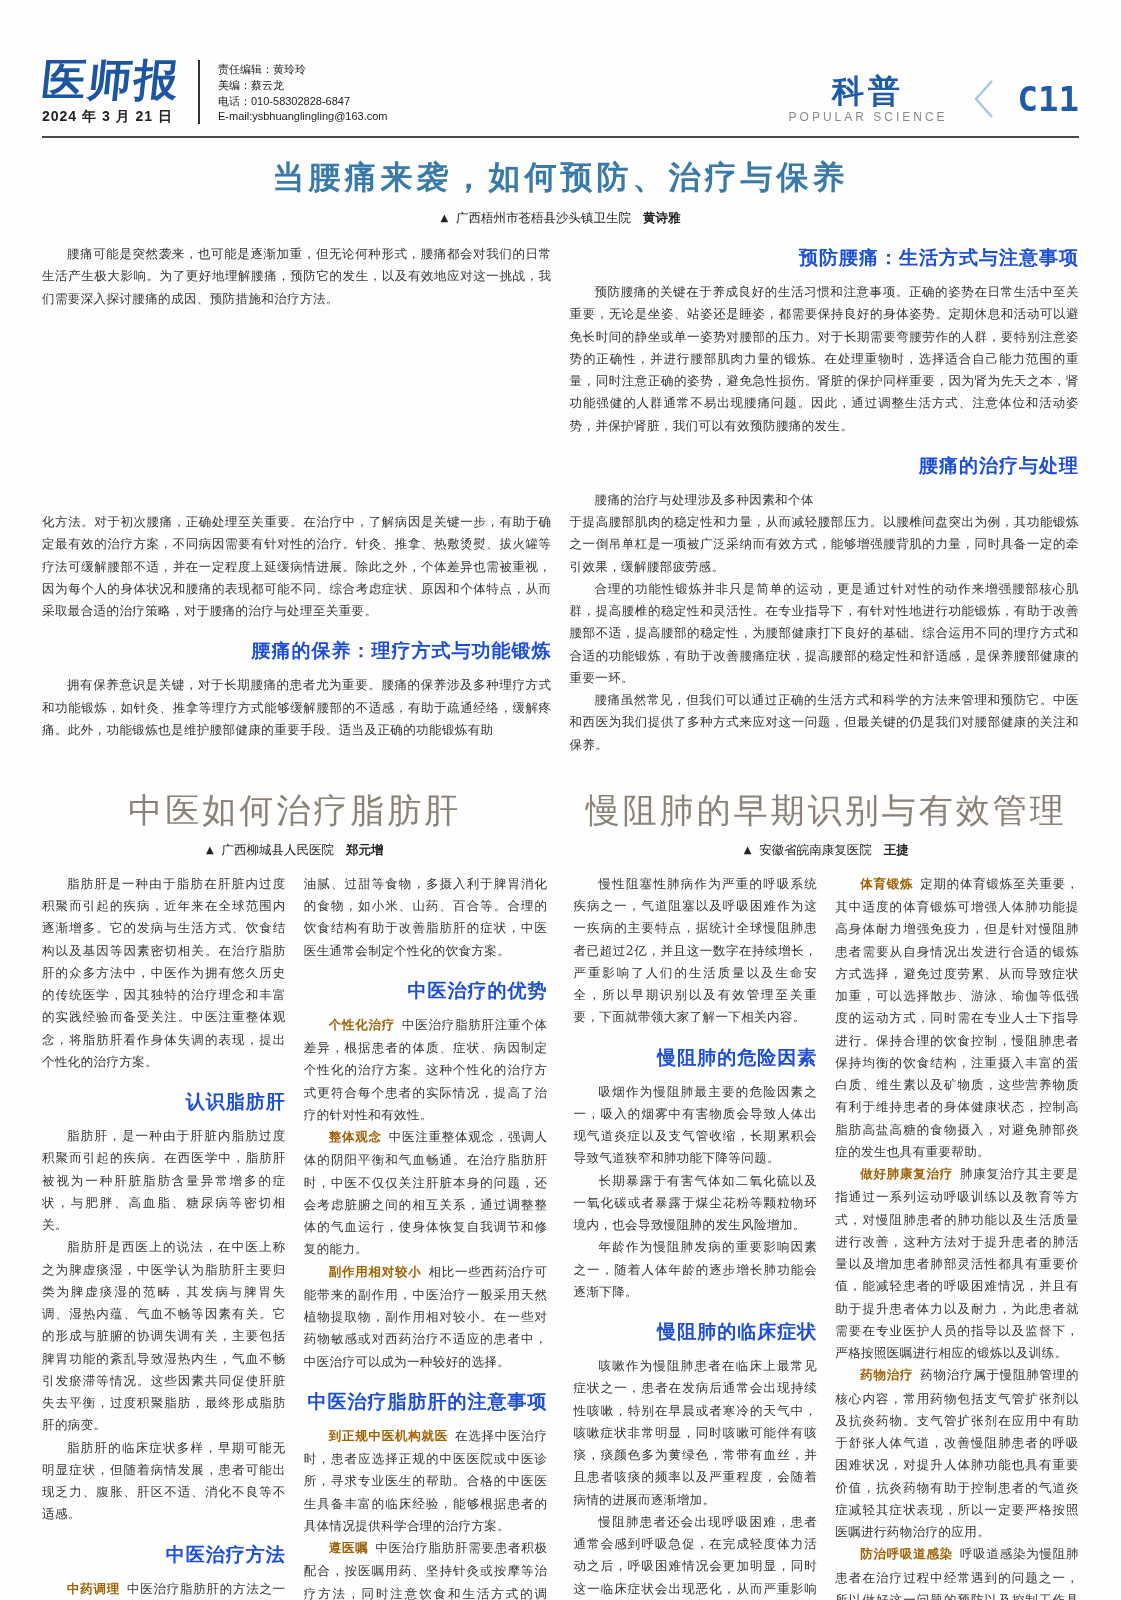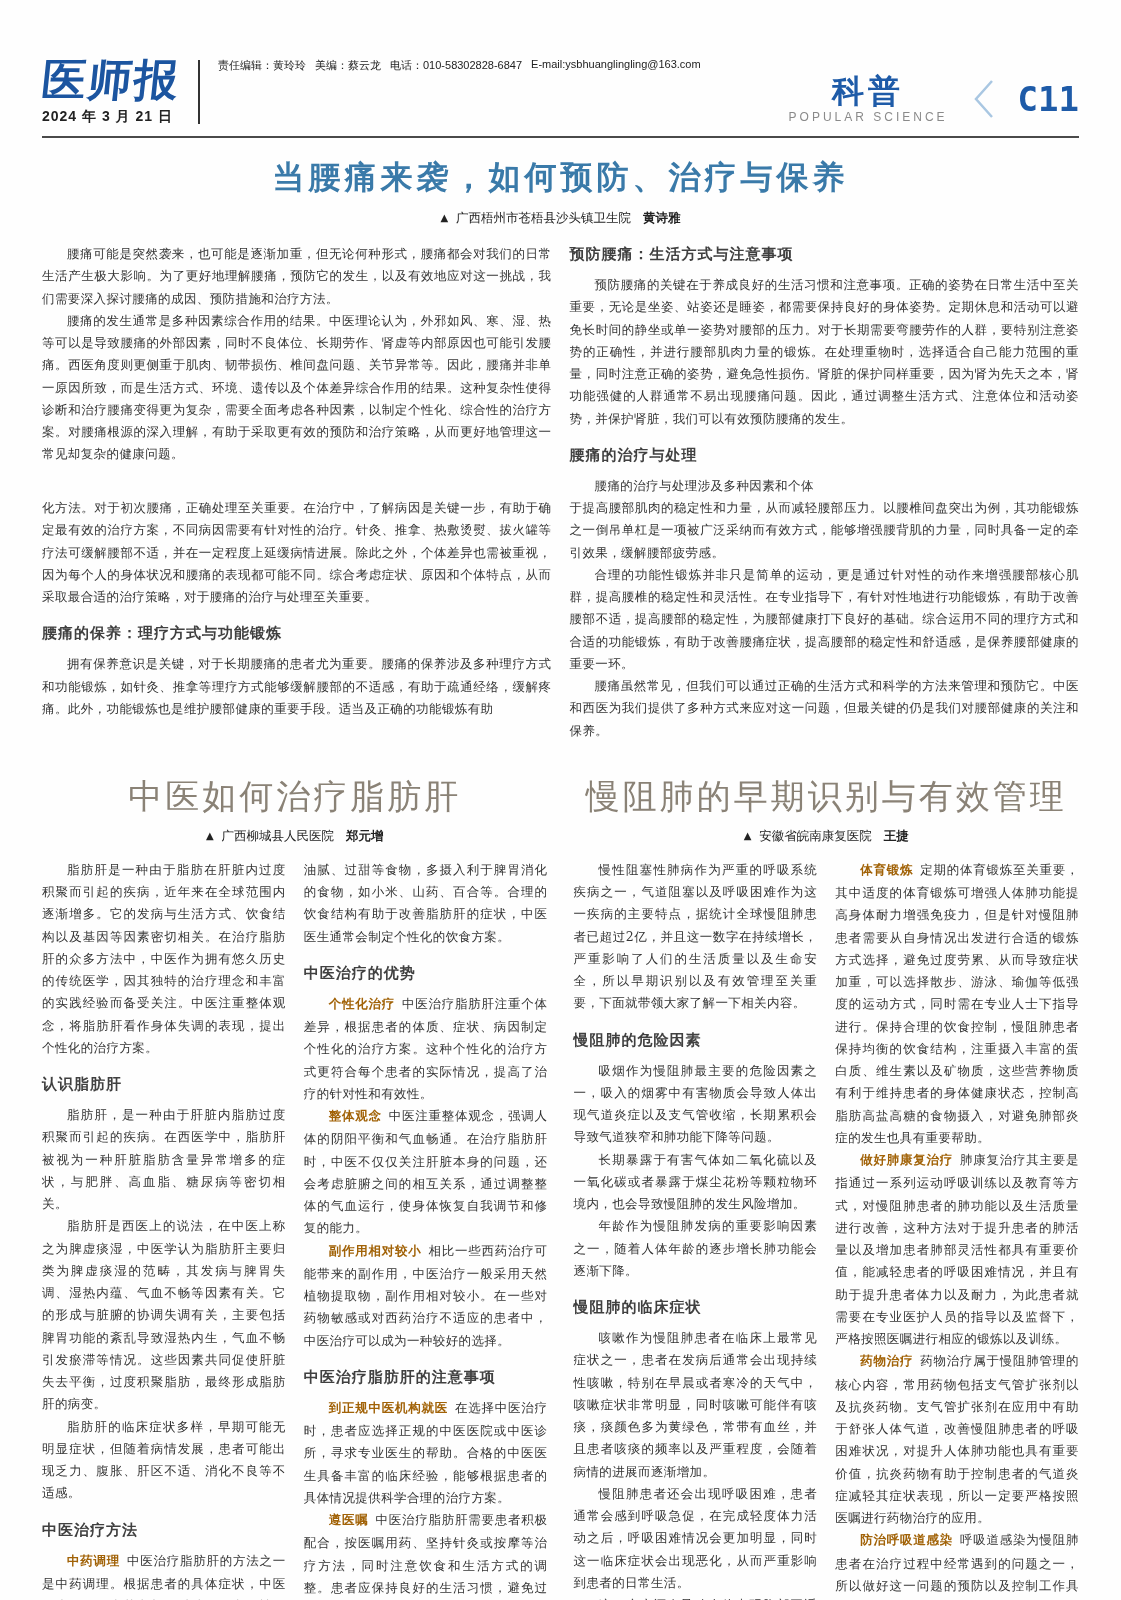--- a/index.html
+++ b/index.html
@@ -9,21 +9,21 @@
 
   
   .masthead{display:flex;align-items:stretch;justify-content:space-between;padding:0 0 10px 0;}
   .mh-left{display:flex;align-items:stretch;gap:14px;}
   .logo-block{display:flex;flex-direction:column;justify-content:flex-end;}
   .logo{color:#1c55a0;font-size:44px;font-weight:bold;line-height:1.0;letter-spacing:2px;
         transform:skewX(-6deg);font-family:"DejaVu Serif",serif;}
   .mh-date{font-size:14px;font-weight:bold;color:#222;margin-top:6px;letter-spacing:1px;
            font-family:"Liberation Sans",sans-serif;}
   .mh-divider{width:2px;background:#333;margin:2px 4px;}
-  .editor-info{display:flex;flex-direction:row;justify-content:center;gap:9px;
+  .editor-info{display:flex;flex-direction:column;justify-content:center;gap:1px;
                font-family:"Liberation Sans",sans-serif;font-size:11px;color:#222;}
   .mh-right{display:flex;align-items:center;gap:24px;padding-top:14px;}
   .tag-cn-block{text-align:center;}
   .tag-cn{color:#1e5ba8;font-size:32px;font-weight:bold;letter-spacing:4px;line-height:1;
           font-family:"DejaVu Sans",sans-serif;}
   .tag-en{color:#8a8a8a;font-size:12px;letter-spacing:3px;margin-top:3px;
           font-family:Liberation Sans, sans-serif;}
   .page-no{color:#1e5ba8;font-size:34px;font-weight:bold;font-family:"DejaVu Sans Mono",monospace;}
   .chev{display:block;}
   .mh-rule{border:none;border-top:2px solid #4a4a4a;margin:0 0 14px 0;}
@@ -37,21 +37,21 @@
   .tri{font-size:10px;position:relative;top:-1px;margin-right:4px;}
 
   
   .cols{display:grid;column-gap:18px;align-items:start;}
   .cols-4{grid-template-columns:repeat(2,1fr);}
   .cols-2{grid-template-columns:repeat(2,1fr);}
   .col p{margin:0;text-indent:2em;text-align:justify;font-size:12.5px;line-height:1.78;
          letter-spacing:0.4px;color:#333;}
   .col p.cont{text-indent:0;}
   .col p b{margin-right:0.55em;font-family:Liberation Mono, monospace;font-weight:bold;color:#a16207;}
-  .col h3{color:#404040;text-align:left;font-size:15px;margin:16px 0 10px 0;
+  .col h3{color:#1d4ed8;text-align:right;font-size:19px;margin:16px 0 10px 0;
           font-weight:bold;letter-spacing:1px;font-family:"DejaVu Sans",sans-serif;}
   .col h3.first{margin-top:2px;}
 
   
   .bottom{display:grid;grid-template-columns:1fr 1fr;column-gap:26px;margin-top:26px;}
   .sub-title{color:#8a8276;text-align:center;font-size:34px;font-weight:normal;
              letter-spacing:3px;margin:6px 0 8px 0;font-family:"DejaVu Sans",sans-serif;}
   .sub-byline{margin-bottom:14px;}
 </style>
 </head>
@@ -89,21 +89,20 @@
   <section>
     <h1 class="lead-title">当腰痛来袭，如何预防、治疗与保养</h1>
     <div class="byline">
       <span class="tri">▲</span>
       <span>广西梧州市苍梧县沙头镇卫生院</span>
       <b>黄诗雅</b>
     </div>
     <div class="cols cols-4">
         <div class="col">
           <p>腰痛可能是突然袭来，也可能是逐渐加重，但无论何种形式，腰痛都会对我们的日常生活产生极大影响。为了更好地理解腰痛，预防它的发生，以及有效地应对这一挑战，我们需要深入探讨腰痛的成因、预防措施和治疗方法。</p>
-          <p>腰痛的发生通常是多种因素综合作用的结果。中医理论认为，外邪如风、寒、湿、热等可以是导致腰痛的外部因素，同时不良体位、长期劳作、肾虚等内部原因也可能引发腰痛。西医角度则更侧重于肌肉、韧带损伤、椎间盘问题、关节异常等。因此，腰痛并非单一原因所致，而是生活方式、环境、遗传以及个体差异综合作用的结果。这种复杂性使得诊断和治疗腰痛变得更为复杂，需要全面考虑各种因素，以制定个性化、综合性的治疗方案。对腰痛根源的深入理解，有助于采取更有效的预防和治疗策略，从而更好地管理这一常见却复杂的健康问题。</p>
         </div>
         <div class="col">
           <h3 class="first">预防腰痛：生活方式与注意事项</h3>
           <p>预防腰痛的关键在于养成良好的生活习惯和注意事项。正确的姿势在日常生活中至关重要，无论是坐姿、站姿还是睡姿，都需要保持良好的身体姿势。定期休息和活动可以避免长时间的静坐或单一姿势对腰部的压力。对于长期需要弯腰劳作的人群，要特别注意姿势的正确性，并进行腰部肌肉力量的锻炼。在处理重物时，选择适合自己能力范围的重量，同时注意正确的姿势，避免急性损伤。肾脏的保护同样重要，因为肾为先天之本，肾功能强健的人群通常不易出现腰痛问题。因此，通过调整生活方式、注意体位和活动姿势，并保护肾脏，我们可以有效预防腰痛的发生。</p>
           <h3>腰痛的治疗与处理</h3>
           <p>腰痛的治疗与处理涉及多种因素和个体</p>
         </div>
         <div class="col">
           <p class="cont">化方法。对于初次腰痛，正确处理至关重要。在治疗中，了解病因是关键一步，有助于确定最有效的治疗方案，不同病因需要有针对性的治疗。针灸、推拿、热敷烫熨、拔火罐等疗法可缓解腰部不适，并在一定程度上延缓病情进展。除此之外，个体差异也需被重视，因为每个人的身体状况和腰痛的表现都可能不同。综合考虑症状、原因和个体特点，从而采取最合适的治疗策略，对于腰痛的治疗与处理至关重要。</p>
           <h3>腰痛的保养：理疗方式与功能锻炼</h3>

